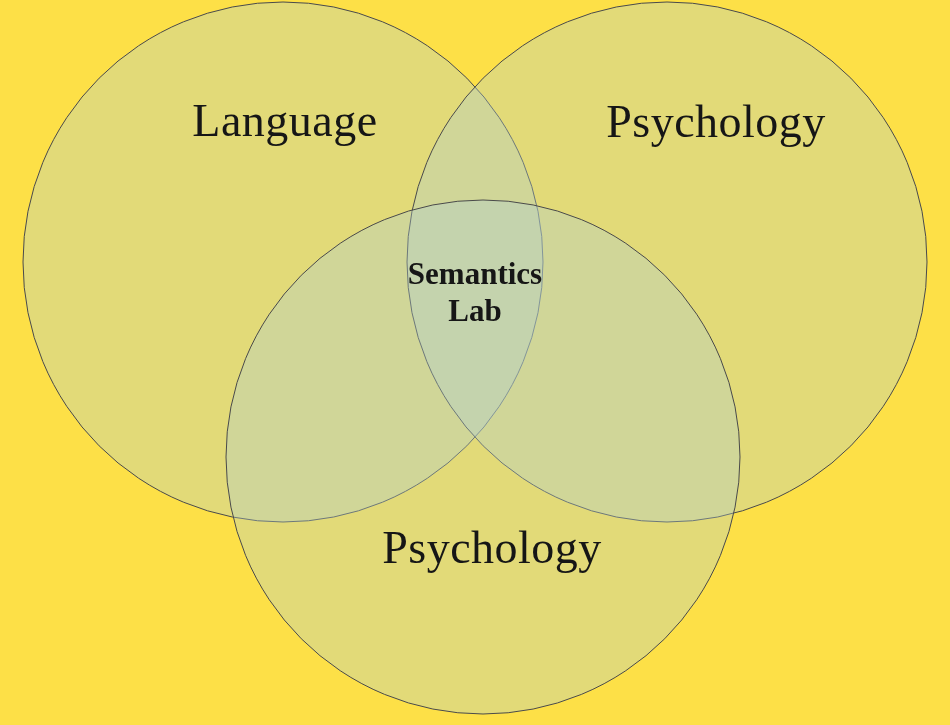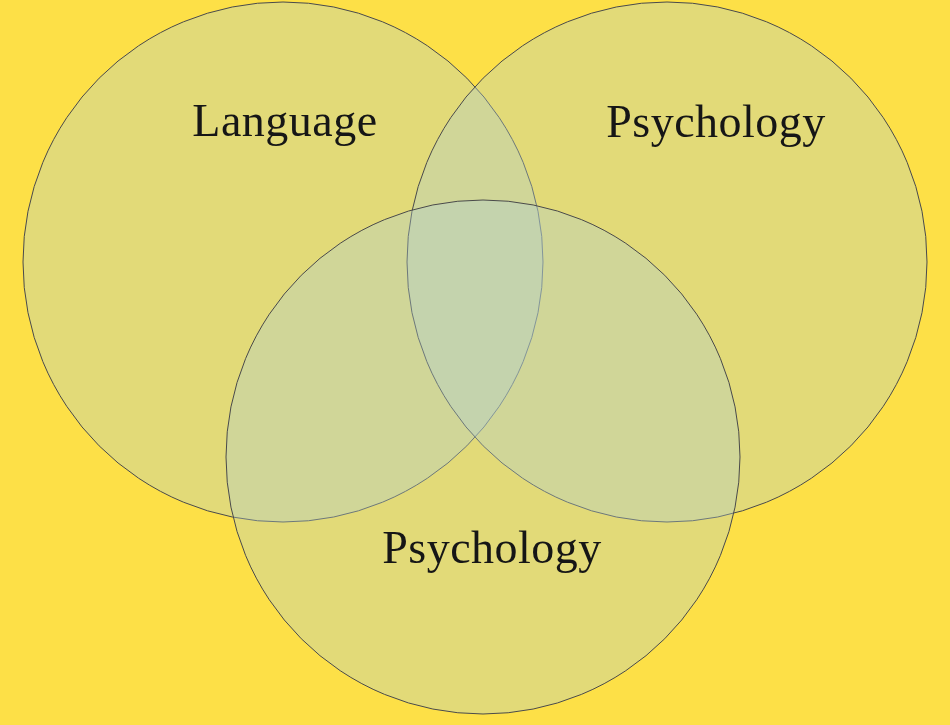--- a/index.html
+++ b/index.html
@@ -56,14 +56,18 @@
       <circle cx="667" cy="262" r="260" fill="#afcfd5" fill-opacity="0.35" stroke="#4a4a4a" stroke-width="1"></circle>
       <circle cx="483" cy="457" r="257" fill="#afcfd5" fill-opacity="0.35" stroke="#4a4a4a" stroke-width="1"></circle>
     </svg>
 
   <div class="label circle-label label-language">Language</div>
 
   <div class="label circle-label label-psychology">Psychology</div>
 
   <div class="label circle-label label-computation">Psychology</div>
 
+  <div class="label center-label">
+    <div>Semantics</div>
+    <div>Lab</div>
+  </div>
 
 </div>
 
 </body></html>

